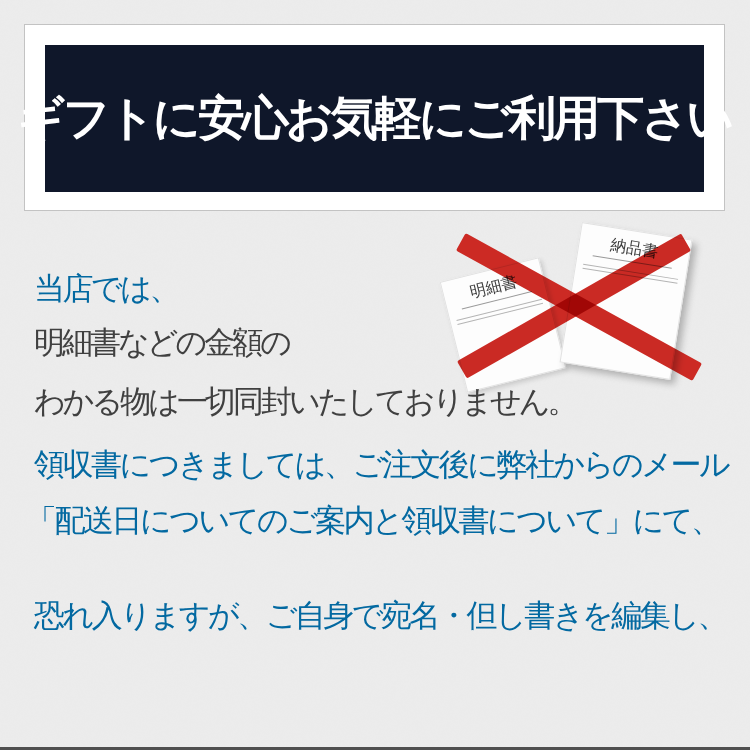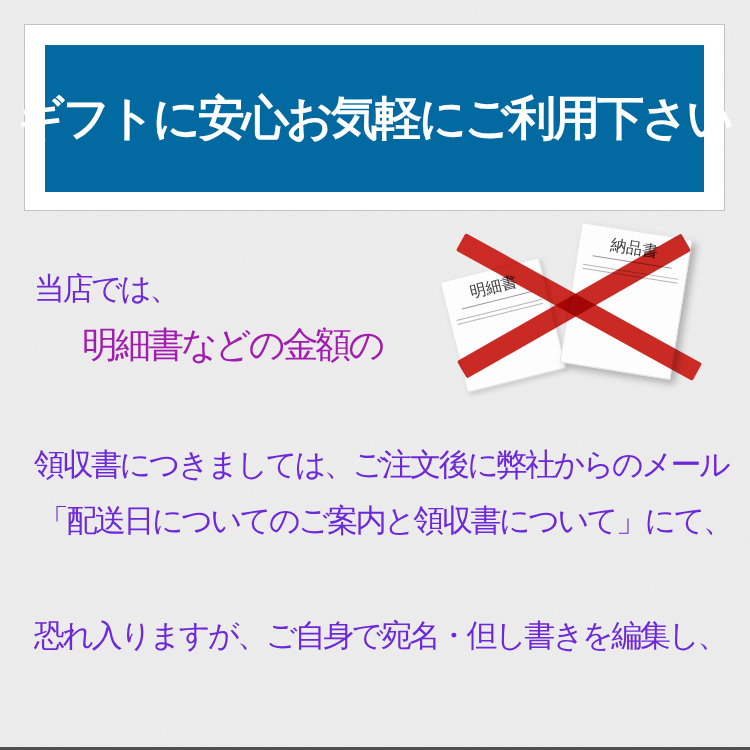--- a/index.html
+++ b/index.html
@@ -18,21 +18,21 @@
   .banner-frame{
     position:absolute;left:24px;top:24px;
     width:701px;height:187px;
     background:#ffffff;
     border:1px solid #c3c3c3;
     box-sizing:border-box;
     z-index:2;
   }
   .banner{
     position:absolute;left:20px;top:20px;right:20px;bottom:18px;
-    background:#0369a1;
+    background:#0f172a;
     display:flex;align-items:center;justify-content:center;
   }
   .banner-text{
     color:#ffffff;
     font-size:47px;
     font-weight:bold;
     letter-spacing:-3px;
     white-space:nowrap;
   }
   
@@ -85,34 +85,34 @@
   }
   .stroke-desc{left:4px;top:69px;width:270px;transform:rotate(28.9deg);}
   .stroke-asc{left:5px;top:68px;width:258px;transform:rotate(-29.7deg);}
   
   .line{
     position:absolute;
     margin:0;
     left:34px;
     line-height:1;
     white-space:nowrap;
-    color:#6d28d9;
+    color:#0369a1;
     z-index:2;
   }
   .line.black{font-size:31px;letter-spacing:-2.5px;}
-  .line.red{color:#a21caf;font-size:36px;letter-spacing:-3px;margin-left:48px;}
+  .line.red{color:#404040;font-size:31px;letter-spacing:-3px;}
   .intro{top:273px;}
   .red-1{top:327px;}
   .red-2{top:386px;}
   .body-1{top:449px;text-align:center;}
   .body-2{top:505px;}
   .body-3{top:561px;}
-  .body-4{top:620px;}
+  .body-4{top:600px;}
   .body-5{top:677px;}
-  .body-2{left:38px;text-align:center;}
+  .body-2{left:26px;text-align:center;}
   .bottom-rule{
     position:absolute;left:0;bottom:0;
     width:750px;height:3px;
     background:#4f4f4f;
     z-index:3;
   }
 </style>
 </head>
 <body>
 
@@ -144,20 +144,21 @@
       <span class="doc-title">納品書</span>
       <div class="doc-rule"></div>
     </div>
     <div class="cross-stroke stroke-desc"></div>
     <div class="cross-stroke stroke-asc"></div>
   </div>
 
   <p class="line black intro">当店では、</p>
 
   <p class="line red red-1">明細書などの金額の</p>
+  <p class="line red red-2">わかる物は一切同封いたしておりません。</p>
 
   <p class="line black body-1">領収書につきましては、ご注文後に弊社からのメール</p>
   <p class="line black body-2">「配送日についてのご案内と領収書について」にて、</p>
   <p class="line black body-4">恐れ入りますが、ご自身で宛名・但し書きを編集し、</p>
 
   <div class="bottom-rule"></div>
 
 </div>
 
 </body></html>

